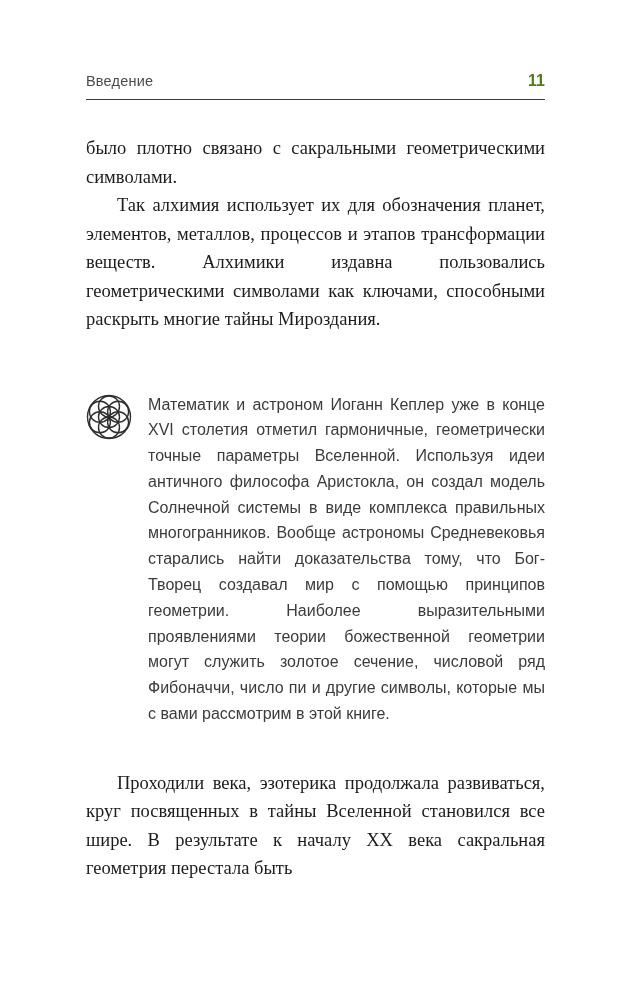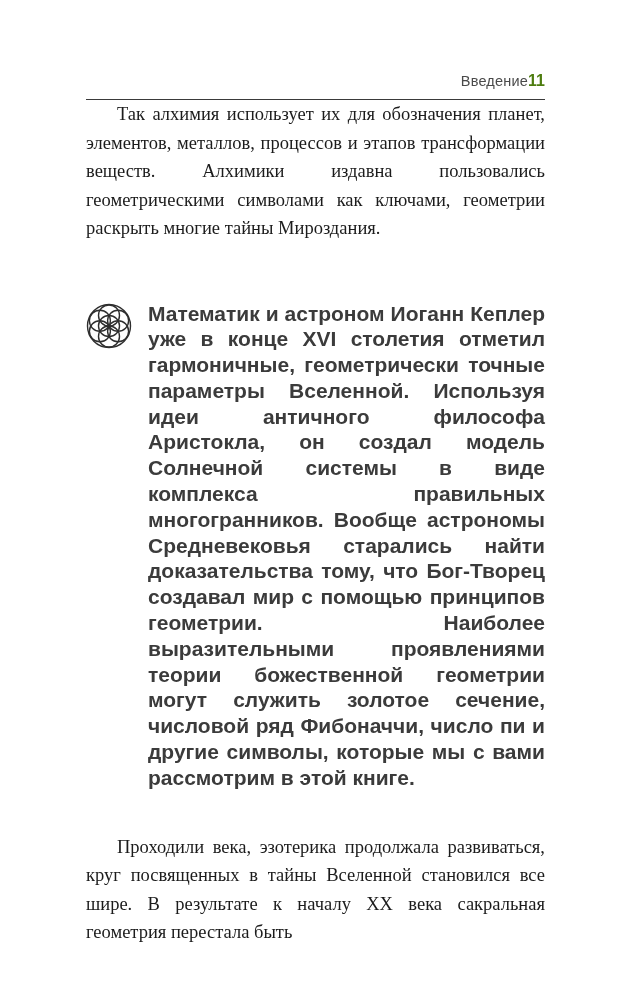--- a/index.html
+++ b/index.html
@@ -9,21 +9,21 @@
     width: 631px;
     height: 1000px;
     margin: 0 auto;
     background: #ffffff;
     overflow: hidden;
     font-family: "Liberation Serif", serif;
     color: #1f1f1f;
   }
   .page-header {
     display: flex;
-    justify-content: flex-end;
+    justify-content: space-between;
     align-items: baseline;
     margin: 0 86px;
     padding-top: 72px;
     font-family: "Liberation Sans", sans-serif;
   }
   .section-title {
     font-size: 14.5px;
     color: #4a4a4a;
     letter-spacing: 0.2px;
   }
@@ -54,43 +54,44 @@
     margin: 58px 86px 0 86px;
   }
   .callout-icon-wrap {
     flex: 0 0 62px;
     padding-top: 2px;
   }
   .callout-icon-wrap svg { display: block; }
   .callout-text {
     flex: 1 1 auto;
     font-family: "Liberation Sans", sans-serif;
-    font-weight: 700;
-    font-size: 21px;
+    font-weight: 400;
+    font-size: 16px;
     line-height: 25.8px;
     text-align: justify;
     color: #3b3b3b;
   }
   .closing { margin-top: 42px; }
 </style>
 </head>
 <body>
 
 <div class="page">
 
   <header class="page-header">
     <span class="section-title">Введение</span>
     <span class="page-number">11</span>
   </header>
   <hr class="header-rule">
 
   <main class="body-text">
 
+    <p class="par first">было плотно связано с сакральными геометрическими символами.</p>
 
-    <p class="par indent">Так алхимия использует их для обозначения планет, элементов, металлов, процессов и этапов трансформации веществ. Алхимики издавна пользовались геометрическими символами как ключами, геометрии раскрыть многие тайны Мироздания.</p>
+    <p class="par indent">Так алхимия использует их для обозначения планет, элементов, металлов, процессов и этапов трансформации веществ. Алхимики издавна пользовались геометрическими символами как ключами, способными раскрыть многие тайны Мироздания.</p>
 
   </main>
 
   <section class="callout">
     <span class="callout-icon-wrap">
       <svg width="46" height="46" viewBox="0 0 46 46" fill="none" stroke="#2e2e2e" stroke-width="1.4">
         <circle cx="23" cy="23" r="21.5"></circle>
         <circle cx="23" cy="23" r="10.5"></circle>
         <circle cx="23" cy="12.5" r="10.5"></circle>
         <circle cx="23" cy="33.5" r="10.5"></circle>

